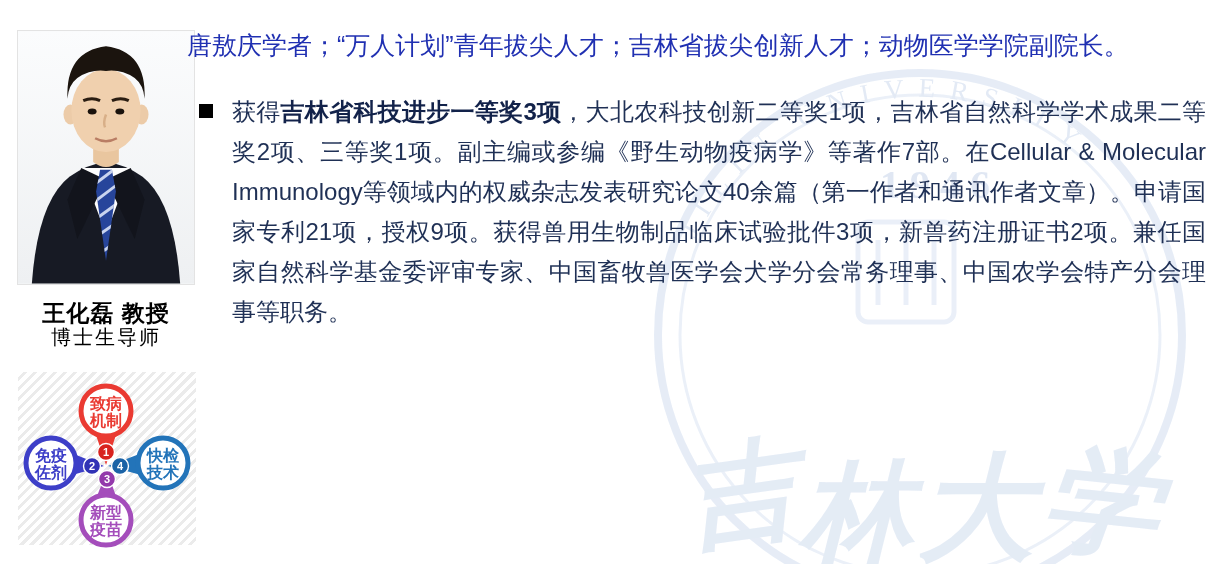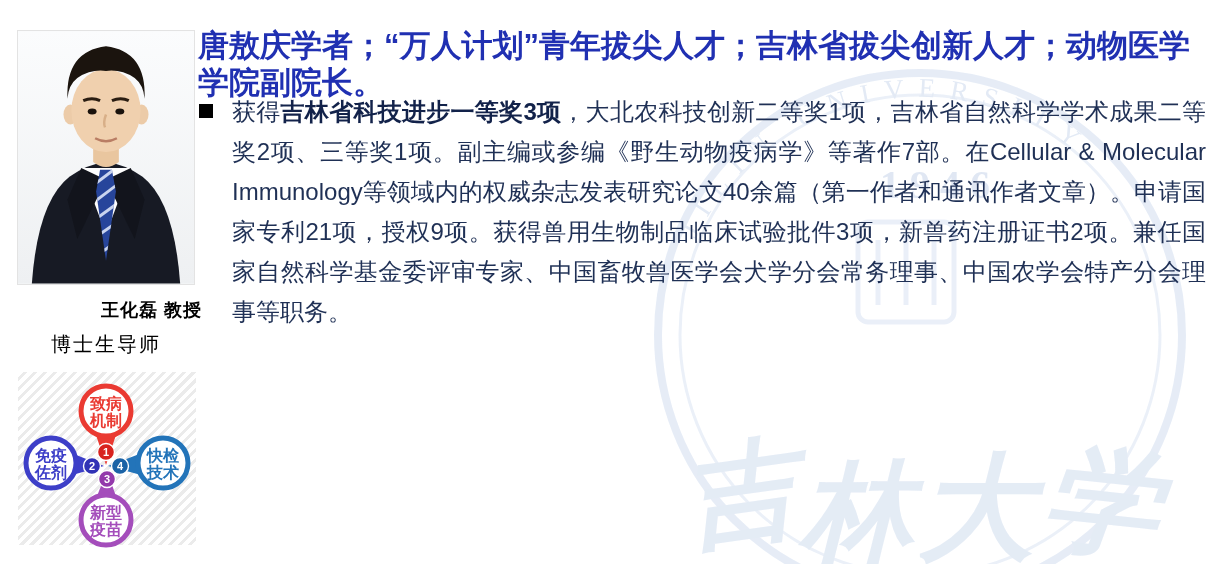--- a/index.html
+++ b/index.html
@@ -11,40 +11,40 @@
   
   .watermark{position:absolute;left:0;top:0;width:1213px;height:564px;z-index:0;pointer-events:none;}
   .wm-serif{font-family:"Liberation Serif","DejaVu Serif",serif;}
   
   .photo-frame{
     position:absolute;left:17px;top:30px;width:178px;height:255px;z-index:2;
     border:1px solid #e3e3e3;box-sizing:border-box;background:#f8f9fa;
   }
   .person-name{
     position:absolute;left:10px;top:298px;width:192px;z-index:2;
-    text-align:right;font-size:18px;font-weight:700;color:var(--c-name,#000);
+    text-align:center;font-size:23px;font-weight:700;color:var(--c-name,#000);
     letter-spacing:1px;
   }
   .person-role{
-    position:absolute;left:10px;top:331px;width:192px;z-index:2;
+    position:absolute;left:10px;top:324px;width:192px;z-index:2;
     text-align:center;font-size:20px;font-weight:400;color:var(--c-name,#111);
     letter-spacing:2px;
   }
   .wheel-box{
     position:absolute;left:18px;top:372px;width:178px;height:173px;z-index:2;
     background:repeating-linear-gradient(135deg,#ffffff 0 4px,#ebebeb 4px 7px);
     text-decoration:underline;
   }
   .wheel-box svg{position:absolute;left:0;top:0;overflow:visible;}
   .petal-label{font-size:16px;font-weight:700;text-anchor:middle;}
   .badge-num{font-size:11px;font-weight:700;fill:#ffffff;text-anchor:middle;}
   
   .headline{
-    position:absolute;left:198px;top:27px;width:1010px;z-index:2;
-    font-size:31px;line-height:37px;font-weight:700;color:var(--c-title,#2030b2);
+    position:absolute;left:187px;top:27px;width:1010px;z-index:2;
+    font-size:25px;line-height:37px;font-weight:400;color:var(--c-title,#2030b2);
   }
   .bullet-list{
     position:absolute;left:198px;top:92px;width:1008px;z-index:2;
   }
   .bullet-row{
     position:relative;padding-left:34px;margin-bottom:50px;
     font-size:24px;line-height:40px;text-align:justify;text-justify:inter-ideograph;
     color:var(--c-body,#1f3055);
   }
   .bullet-square{

